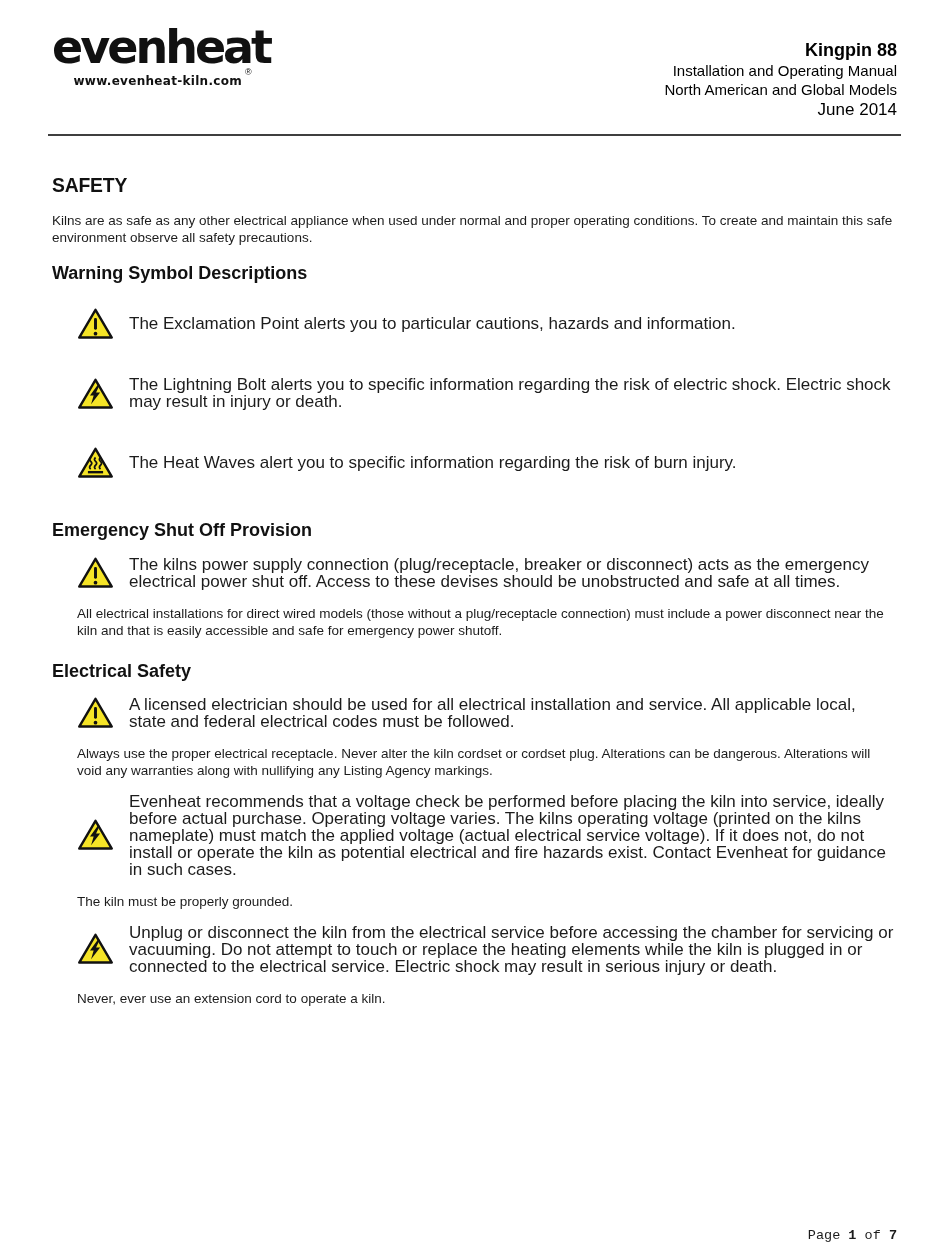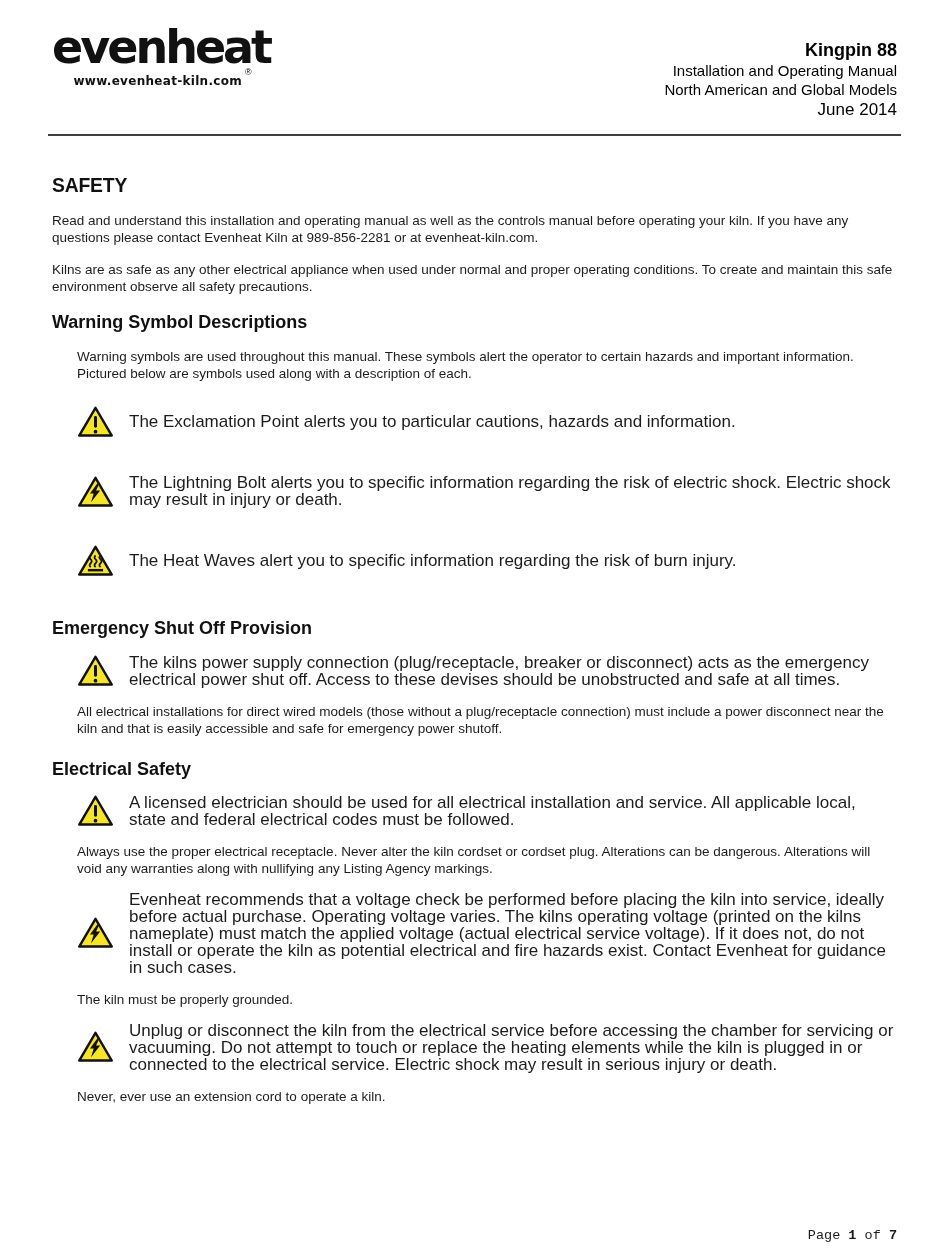--- a/index.html
+++ b/index.html
@@ -111,25 +111,23 @@
       <div class="doc-sub">Installation and Operating Manual</div>
       <div class="doc-sub">North American and Global Models</div>
       <div class="doc-date">June 2014</div>
     </div>
   </div>
 
   <hr class="rule">
 
   <div><span class="safety-title">SAFETY</span></div>
 
-  <p class="body mt16">Read and understand this installation and operating manual as well as the controls manual before operating your kiln. If you have any questions please contact Evenheat Kiln at 989-856-2281 or at evenheat-kiln.com.</p>
   <p class="body">Kilns are as safe as any other electrical appliance when used under normal and proper operating conditions. To create and maintain this safe environment observe all safety precautions.</p>
 
   <div class="h3">Warning Symbol Descriptions</div>
-  <p class="body indent1">Warning symbols are used throughout this manual. These symbols alert the operator to certain hazards and important information. Pictured below are symbols used along with a description of each.</p>
 
   <div class="warn-row mt23">
     <svg class="warn-icon" viewBox="0 0 40 36">
         <use href="#tri-exclaim"></use>
       </svg>
     <div class="warn-text">The Exclamation Point alerts you to particular cautions, hazards and information.</div>
   </div>
 
   <div class="warn-row mt36">
     <svg class="warn-icon" viewBox="0 0 40 36">

